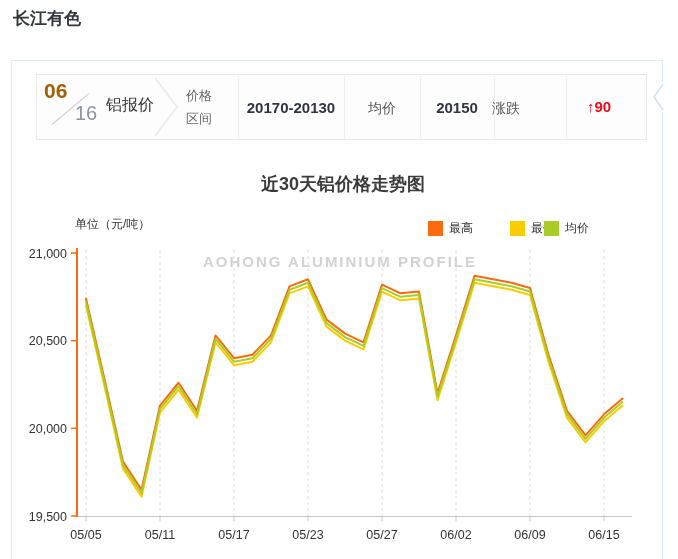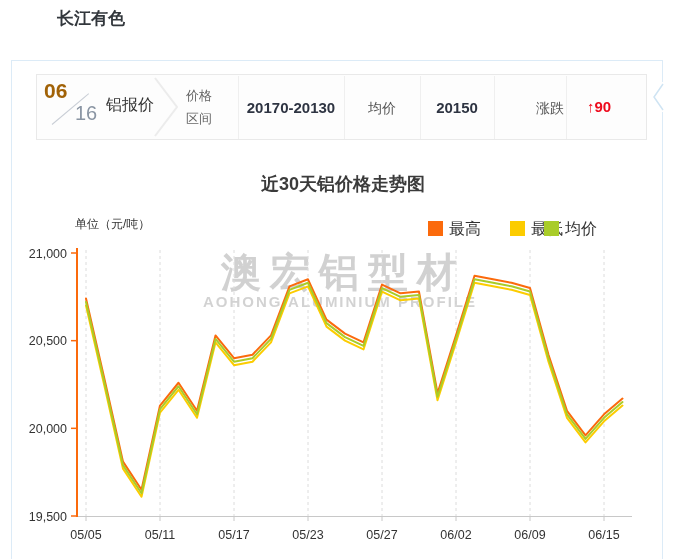--- a/index.html
+++ b/index.html
@@ -2,65 +2,64 @@
 <html><head>
 <meta charset="utf-8">
 <style>
   * { margin:0; padding:0; box-sizing:border-box; }
   html,body { background:#fff; }
   body {
     width:678px; height:559px; position:relative; overflow:hidden;
     font-family:"Liberation Sans","DejaVu Sans",sans-serif; color:#333;
   }
   .abs { position:absolute; }
-  #page-title { left:13px; top:7px; font-size:17px; font-weight:bold; color:#32373c;margin-left:44px; }
+  #page-title { left:13px; top:7px; font-size:17px; font-weight:bold; color:#32373c; }
   #card { left:11px; top:60px; width:652px; height:499px;
           border:1px solid #dcebf7; border-bottom:none; background:#fff; }
   #quote-bar { left:36px; top:74px; width:611px; height:66px;
                border:1px solid #e9e9e9; background:#fdfdfd; cursor:pointer; }
   #qb-month { left:44px; top:79px; font-size:21px; font-weight:bold; }
   #qb-slash { left:52px; top:124px; width:48px; height:1px; background:#c9ced6;
               transform:rotate(-40deg); transform-origin:left center; }
   #qb-day { left:75px; top:102px; font-size:20px; color:#8a95a3; }
   #qb-product { left:106px; top:95px; font-size:16px; color:#333; }
   .qb-sep { top:76px; width:1px; height:63px; background:#efefef; }
   #qb-range-label { left:186px; top:84px; width:30px; text-align:left;
                     font-size:13px; color:#666; line-height:23px; }
   .qb-value { font-size:15px; font-weight:bold; color:#2e3442; text-align:center; }
   .qb-label { font-size:14px; color:#555; text-align:center; }
   #qb-range-value { left:240px; top:99px; width:102px; }
   #qb-avg-label   { left:346px; top:100px; width:72px; }
   #qb-avg-value   { left:422px; top:99px; width:70px; }
-  #qb-change-label{ left:512px; top:100px; width:68px;padding-left:8px; }
+  #qb-change-label{ left:468px; top:100px; width:68px;padding-left:8px; }
   #qb-change      { left:568px; top:98px; width:62px; text-align:center;
                     font-size:15px; font-weight:bold; }
   #chart-title { left:43px; top:172px; width:600px; text-align:center;
                  font-size:18px; font-weight:bold; color:#3b3b3b; }
   #unit-label { left:27px; top:216px; font-size:12px; color:#333;margin-left:48px; }
   .legend-item { top:221px; display:flex; align-items:center; cursor:pointer; }
   .legend-sq { width:15px; height:15px; margin-right:6px; }
-  .legend-label { font-size:16px; color:#333; line-height:15px; }
+  .legend-label { font-size:12px; color:#333; line-height:15px; }
   #legend-high { left:428px; } #legend-low { left:510px;justify-content:center; } #legend-avg { left:544px; }
   #watermark { left:0; top:252px; width:678px; text-align:center; opacity:.85; }
   #watermark-cn { font-size:40px; font-weight:bold; color:#cacaca;
                   letter-spacing:9px; text-indent:9px; line-height:40px; }
   #watermark-en { font-size:15px; font-weight:bold; color:#cbcbcb;
                   letter-spacing:2px; text-indent:2px; margin-top:1px; }
   #chart-svg { left:0; top:0; width:678px; height:559px; pointer-events:none; }
   svg text { font-family:"Liberation Sans","DejaVu Sans",sans-serif; }
 </style>
 </head>
 <body>
 
 <div class="abs" id="page-title">长江有色</div>
 
 <div class="abs" id="card"></div>
 
 <div class="abs" id="watermark">
-  <div id="watermark-cn">澳宏铝型材</div>
   <div id="watermark-en">AOHONG ALUMINIUM PROFILE</div>
 </div>
 
 <svg class="abs" id="chart-svg" viewBox="0 0 678 559">
     <line x1="86" y1="250" x2="86" y2="516" stroke="#dcdcdc" stroke-dasharray="3,3" stroke-width="1"></line>
     <line x1="86" y1="516" x2="86" y2="521" stroke="#c8c8c8"></line>
     <text x="86" y="539" text-anchor="middle" font-size="12.5" fill="#333">05/05</text>
     <line x1="160" y1="250" x2="160" y2="516" stroke="#dcdcdc" stroke-dasharray="3,3" stroke-width="1"></line>
     <line x1="160" y1="516" x2="160" y2="521" stroke="#c8c8c8"></line>
     <text x="160" y="539" text-anchor="middle" font-size="12.5" fill="#333">05/11</text>

